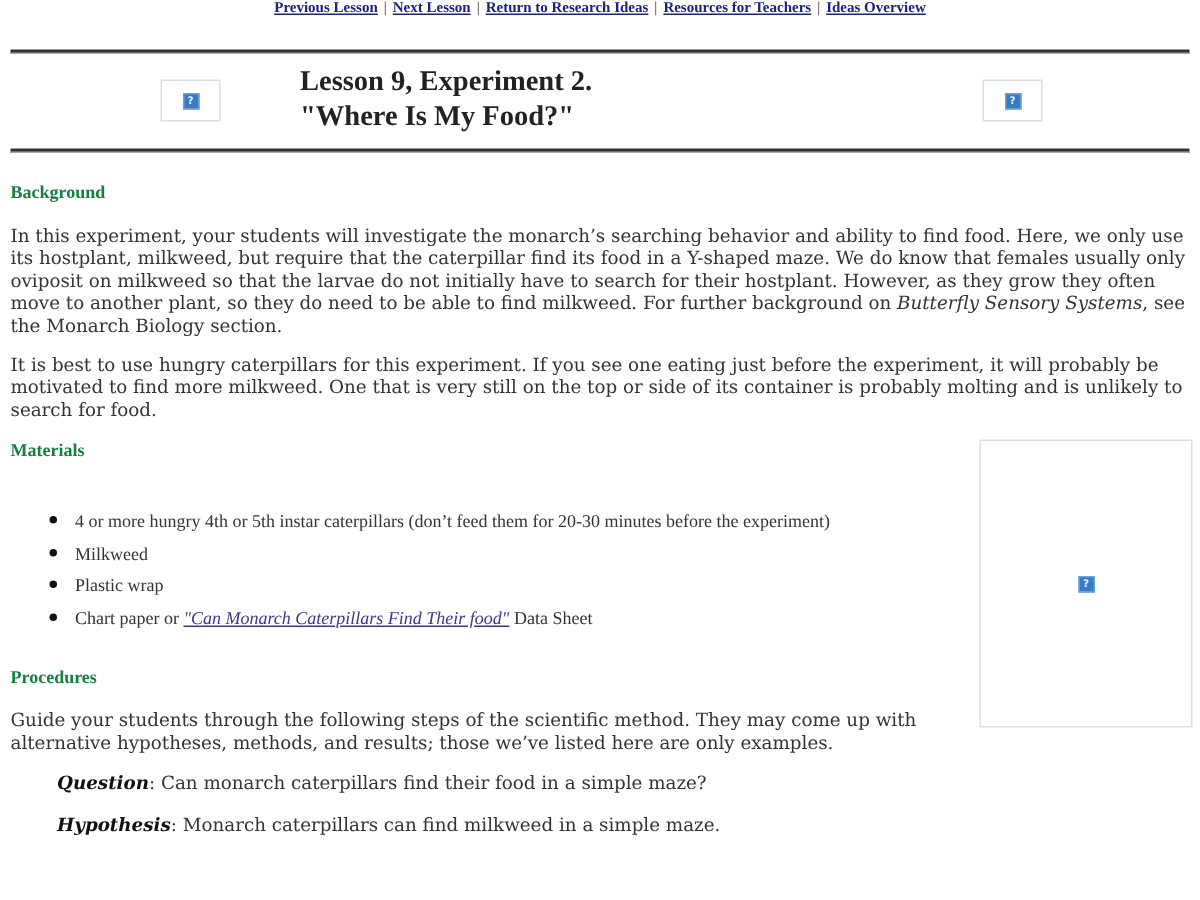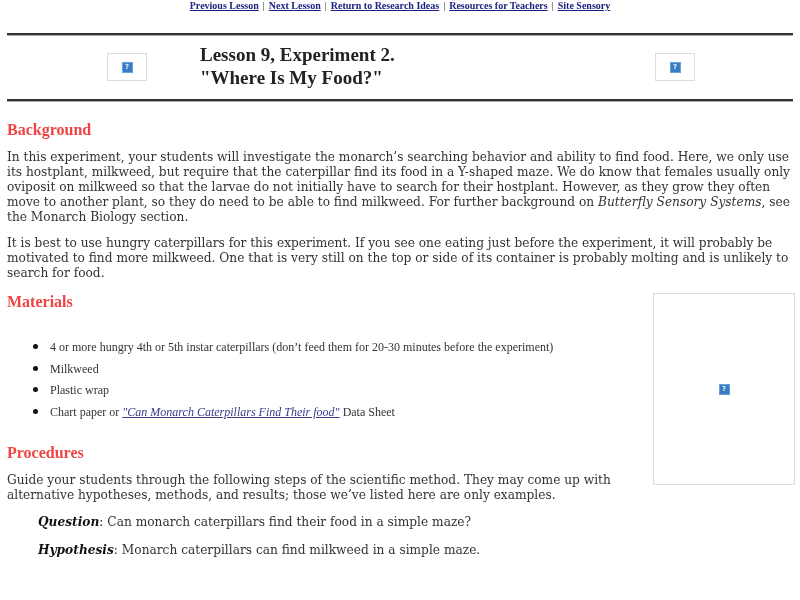--- a/index.html
+++ b/index.html
@@ -30,22 +30,22 @@
       color: #e8f0ff; font-family: "DejaVu Sans", sans-serif; font-size: 7px;
       line-height: 9px; text-align: center; font-weight: bold;
     }
     .title {
       position: absolute; top: 43px; left: 200px; width: 400px; text-align: left;
       font-family: "Liberation Serif", serif; font-weight: bold; font-size: 19px;
       line-height: 23px; color: #222;
     }
     h3 {
       position: absolute; margin: 0; left: 7px;
-      font-family: "Liberation Serif", serif; font-weight: bold; font-size: 16px;
-      color: #ef4444;
+      font-family: "Liberation Serif", serif; font-weight: bold; font-size: 12px;
+      color: #15803d;
     }
     p.body {
       position: absolute; margin: 0; left: 7px;
       font-family: "DejaVu Serif", serif; font-size: 12.2px; line-height: 15px;
       color: #333;
     }
     ul.mat {
       position: absolute; top: 327px; left: 20px; margin: 12px; padding: 0;
       list-style: none;
       font-family: "Liberation Serif", serif; font-size: 12px; color: #333;
@@ -59,21 +59,21 @@
     .proc {
       position: absolute; left: 38px; margin: 0;
       font-family: "DejaVu Serif", serif; font-size: 12.2px; color: #333;
     }
     .proc b { font-style: italic; color: #111; }
   </style>
 </head>
 <body>
 
 <div class="topnav">
-  <a href="#">Previous Lesson</a><span class="sep">|</span><a href="#">Next Lesson</a><span class="sep">|</span><a href="#">Return to Research Ideas</a><span class="sep">|</span><a href="#">Resources for Teachers</a><span class="sep">|</span><a href="#">Site Sensory</a>
+  <a href="#">Previous Lesson</a><span class="sep">|</span><a href="#">Next Lesson</a><span class="sep">|</span><a href="#">Return to Research Ideas</a><span class="sep">|</span><a href="#">Resources for Teachers</a><span class="sep">|</span><a href="#">Ideas Overview</a>
 </div>
 
 <div class="rule top"></div>
 
 <div class="imgph" style="left:107px; top:53px; width:38px; height:26px;">
   <div class="qicon">?</div>
 </div>
 
 <div class="title">
   <div>Lesson 9, Experiment 2.</div>

